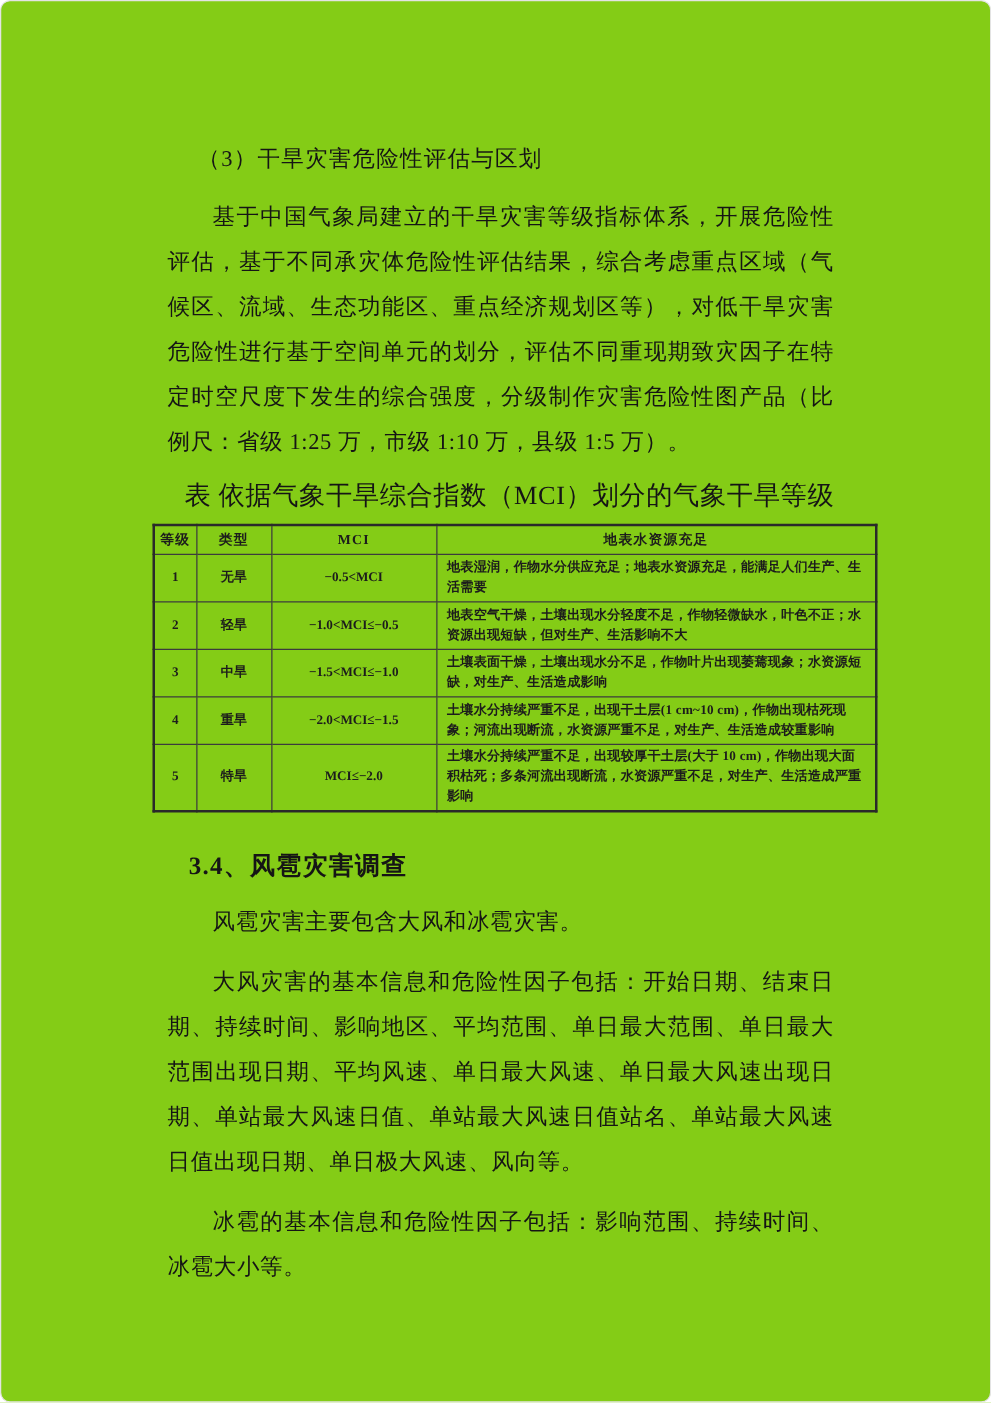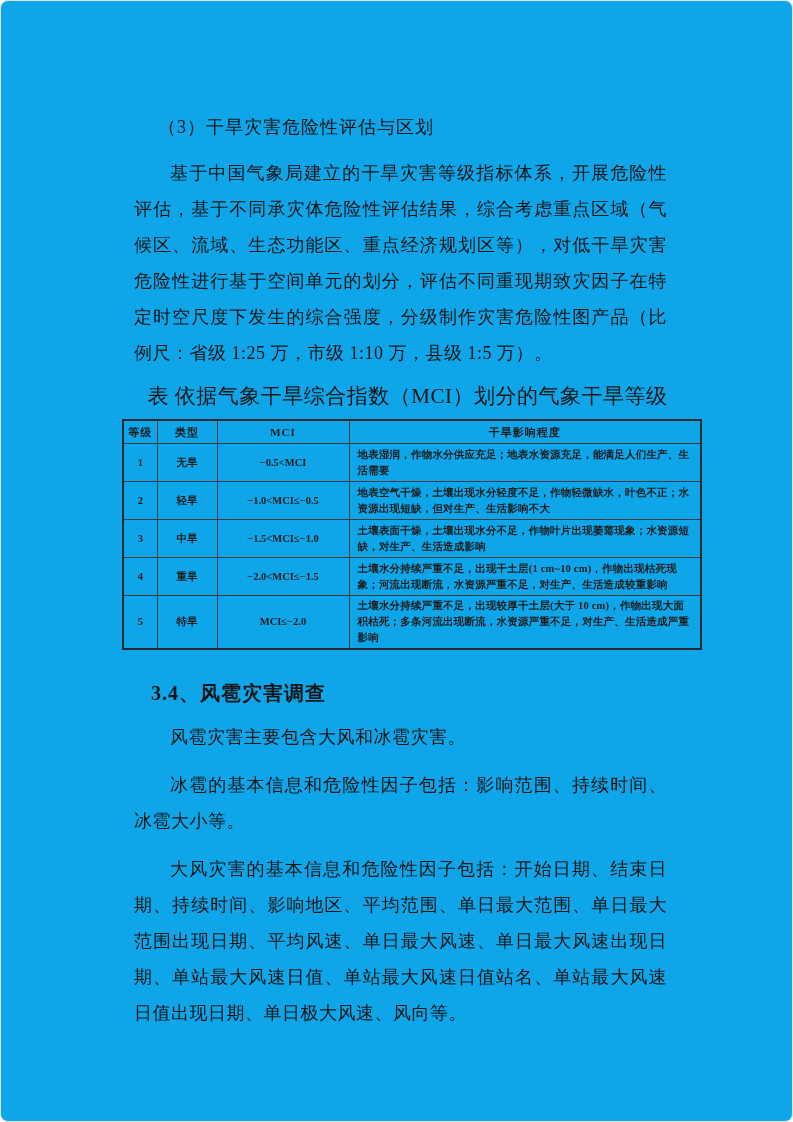--- a/index.html
+++ b/index.html
@@ -1,19 +1,19 @@
 <!DOCTYPE html>
 <html><head>
 <meta charset="utf-8">
 <style>
   html,body { margin:0; padding:0; background:#ffffff; }
   .page {
     position:relative;
     width:793px; height:1122px;
-    background:#0ea5e9;
+    background:#84cc16;
     box-sizing:border-box;
     border:1px solid #e3e3e3;
     border-radius:8px;
     overflow:hidden;
     font-family:"Liberation Serif","DejaVu Serif",serif;
     color:#151515;
   }
   .content { position:absolute; left:121px; top:0; width:557px; }
 
   .subheading {
@@ -113,21 +113,21 @@
           <col class="col-grade">
             <col class="col-type">
             <col class="col-mci">
             <col class="col-desc">
         </colgroup>
         <thead>
           <tr>
             <th>等级</th>
             <th>类型</th>
             <th>MCI</th>
-            <th>干旱影响程度</th>
+            <th>地表水资源充足</th>
           </tr>
         </thead>
         <tbody>
           <tr class="r2">
             <td class="c">1</td>
             <td class="c">无旱</td>
             <td class="c">−0.5&lt;MCI</td>
             <td class="desc">地表湿润，作物水分供应充足；地表水资源充足，能满足人们生产、生活需要</td>
           </tr>
           <tr class="r2">
@@ -155,19 +155,19 @@
             <td class="desc">土壤水分持续严重不足，出现较厚干土层(大于 10 cm)，作物出现大面积枯死；多条河流出现断流，水资源严重不足，对生产、生活造成严重影响</td>
           </tr>
         </tbody>
       </table>
     </div>
 
     <h2 class="sectionheading">3.4、风雹灾害调查</h2>
 
     <p class="para p2">风雹灾害主要包含大风和冰雹灾害。</p>
 
+    <p class="para p3">大风灾害的基本信息和危险性因子包括：开始日期、结束日期、持续时间、影响地区、平均范围、单日最大范围、单日最大范围出现日期、平均风速、单日最大风速、单日最大风速出现日期、单站最大风速日值、单站最大风速日值站名、单站最大风速日值出现日期、单日极大风速、风向等。</p>
+
     <p class="para p4">冰雹的基本信息和危险性因子包括：影响范围、持续时间、冰雹大小等。</p>
-
-    <p class="para p3">大风灾害的基本信息和危险性因子包括：开始日期、结束日期、持续时间、影响地区、平均范围、单日最大范围、单日最大范围出现日期、平均风速、单日最大风速、单日最大风速出现日期、单站最大风速日值、单站最大风速日值站名、单站最大风速日值出现日期、单日极大风速、风向等。</p>
 
   </div>
 
 </div>
 
 </body></html>

